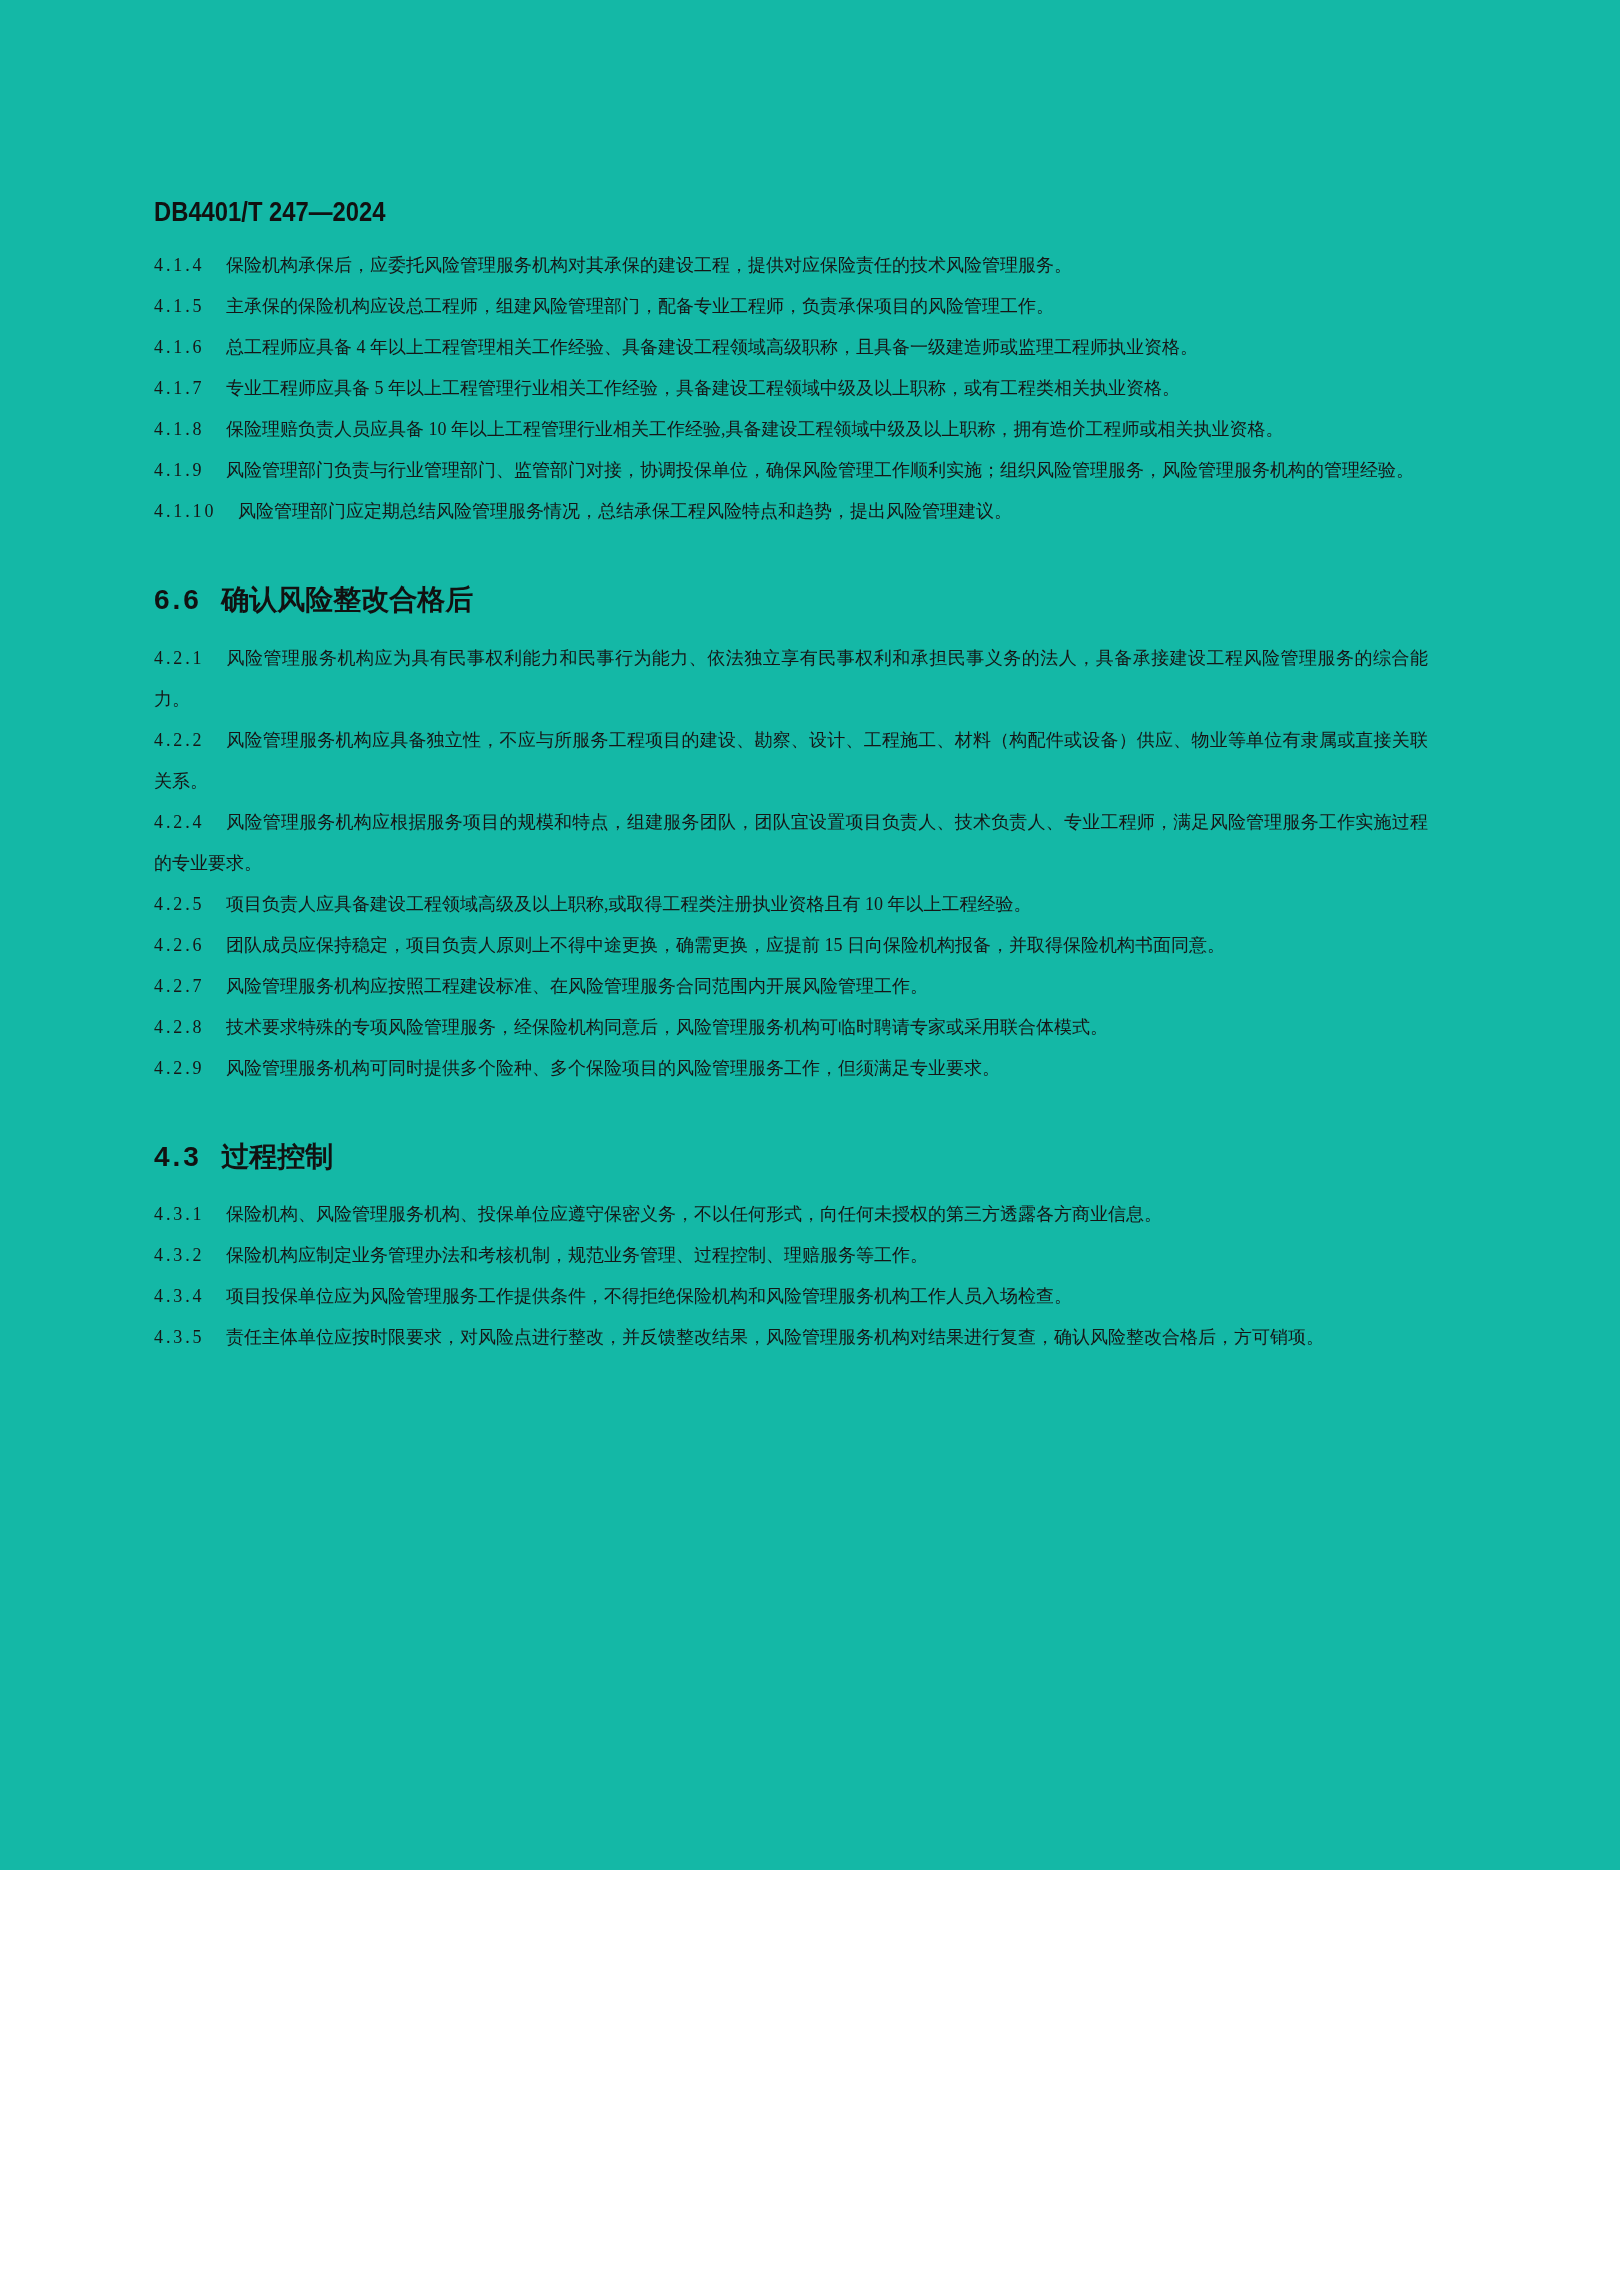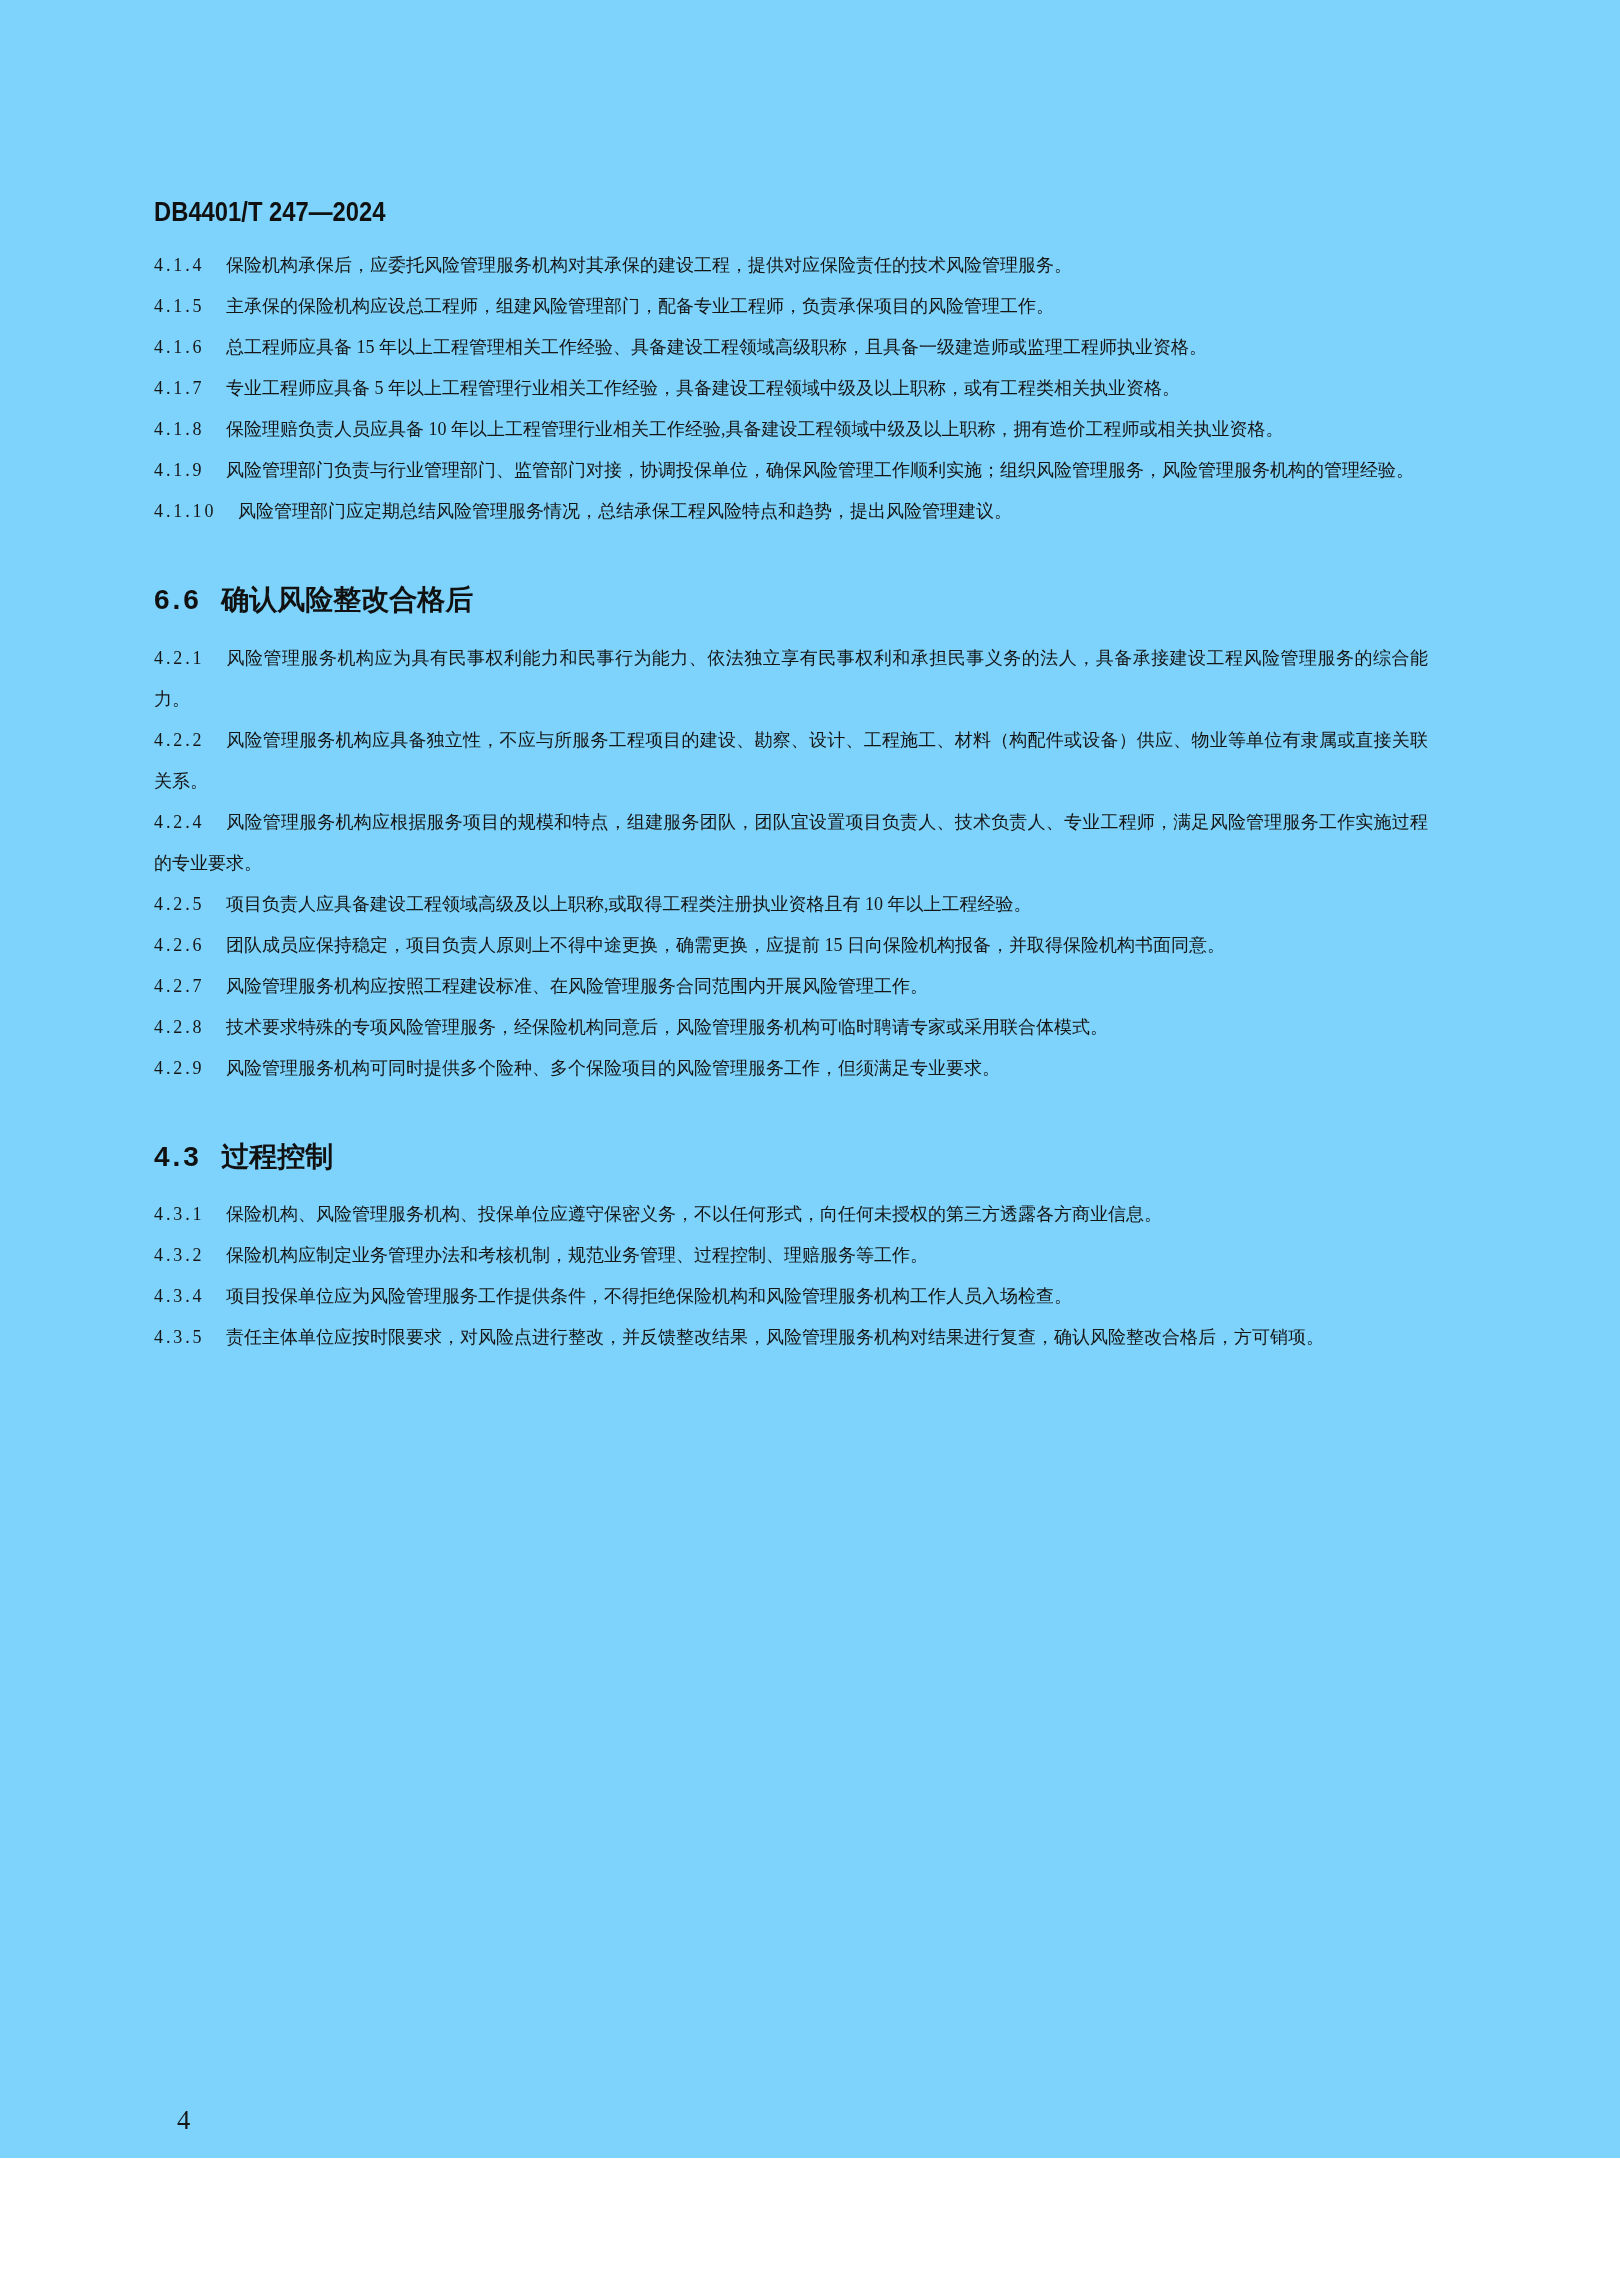--- a/index.html
+++ b/index.html
@@ -3,22 +3,22 @@
 <meta charset="utf-8">
 <style>
   html, body {
     margin: 0;
     padding: 0;
     background: #ffffff;
   }
   .page {
     position: relative;
     width: 1620px;
-    height: 2158px;
-    background: #7dd3fc;
+    height: 1870px;
+    background: #14b8a6;
     color: #141414;
     font-family: "Liberation Serif", "DejaVu Serif", serif;
     overflow: hidden;
   }
   .doc-header {
     position: absolute;
     left: 154px;
     top: 196px;
     font-family: "Liberation Sans", "DejaVu Sans", sans-serif;
     font-weight: bold;
@@ -72,21 +72,21 @@
 <body>
 
 <div class="page">
   <div class="doc-header">DB4401/T 247—2024</div>
 
   <div class="content">
   <p class="clause"><span class="clause-num">4.1.4</span><span class="clause-text">保险机构承保后，应委托风险管理服务机构对其承保的建设工程，提供对应保险责任的技术风险管理服务。</span></p>
 
   <p class="clause"><span class="clause-num">4.1.5</span><span class="clause-text">主承保的保险机构应设总工程师，组建风险管理部门，配备专业工程师，负责承保项目的风险管理工作。</span></p>
 
-  <p class="clause"><span class="clause-num">4.1.6</span><span class="clause-text">总工程师应具备 15 年以上工程管理相关工作经验、具备建设工程领域高级职称，且具备一级建造师或监理工程师执业资格。</span></p>
+  <p class="clause"><span class="clause-num">4.1.6</span><span class="clause-text">总工程师应具备 4 年以上工程管理相关工作经验、具备建设工程领域高级职称，且具备一级建造师或监理工程师执业资格。</span></p>
 
   <p class="clause"><span class="clause-num">4.1.7</span><span class="clause-text">专业工程师应具备 5 年以上工程管理行业相关工作经验，具备建设工程领域中级及以上职称，或有工程类相关执业资格。</span></p>
 
   <p class="clause"><span class="clause-num">4.1.8</span><span class="clause-text">保险理赔负责人员应具备 10 年以上工程管理行业相关工作经验,具备建设工程领域中级及以上职称，拥有造价工程师或相关执业资格。</span></p>
 
   <p class="clause"><span class="clause-num">4.1.9</span><span class="clause-text">风险管理部门负责与行业管理部门、监管部门对接，协调投保单位，确保风险管理工作顺利实施；组织风险管理服务，风险管理服务机构的管理经验。</span></p>
 
   <p class="clause"><span class="clause-num">4.1.10</span><span class="clause-text">风险管理部门应定期总结风险管理服务情况，总结承保工程风险特点和趋势，提出风险管理建议。</span></p>
 
   <h2 class="section-heading"><span class="heading-num">6.6</span><span class="heading-title">确认风险整改合格后</span></h2>

